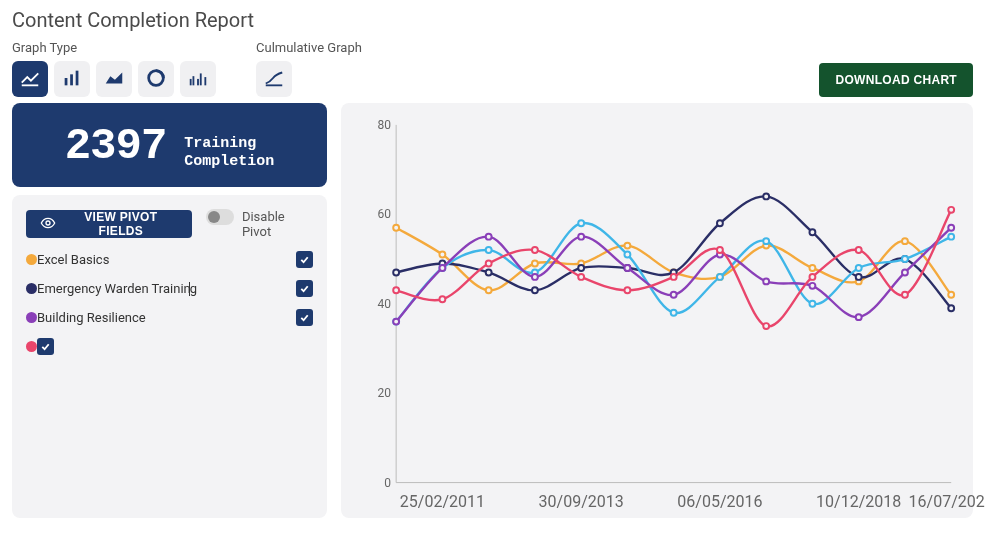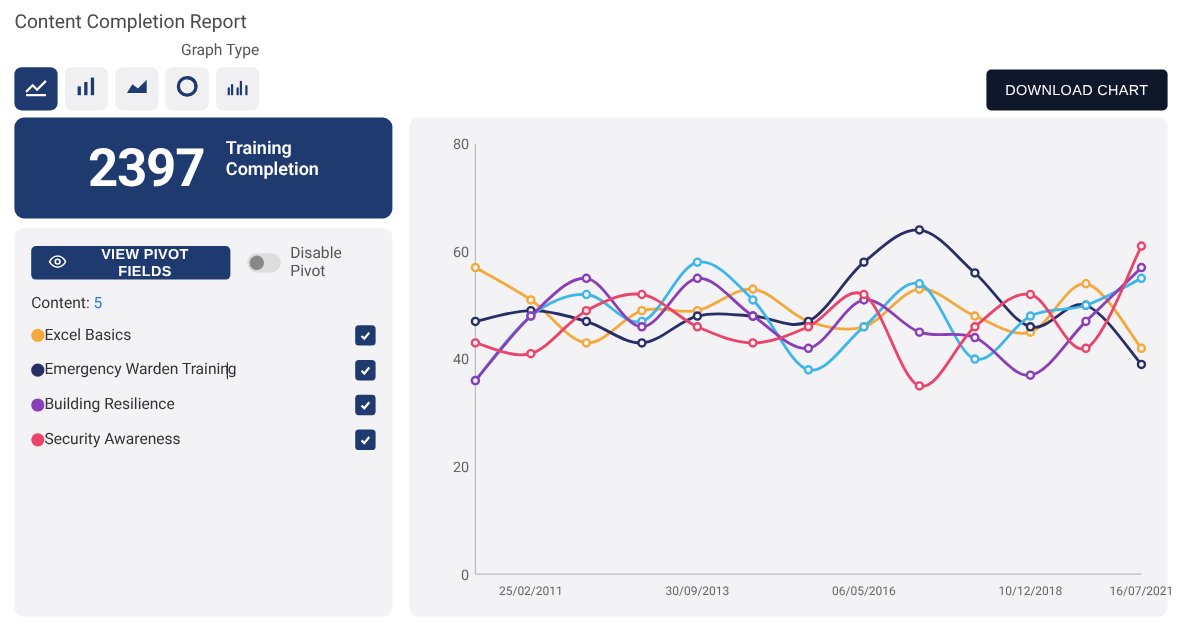--- a/index.html
+++ b/index.html
@@ -6,80 +6,81 @@
   body {
     font-family: -apple-system, BlinkMacSystemFont, "Segoe UI", Roboto, sans-serif;
     background: #fff;
     color: #333;
     width: 985px;
     height: 534px;
     padding: 8px 12px;
     font-size: 14px;
   }
   .page-title {
-    font-size: 16px;
+    font-size: 20px;
     font-weight: 400;
     color: #4a4a4a;
     margin-bottom: 8px;
   }
   .toolbar-row {
     display: flex;
     align-items: flex-start;
     gap: 40px;
     margin-bottom: 6px;
   }
   .graph-type-group, .cumulative-group {
     display: flex;
     flex-direction: column;
-    align-items: flex-end;
+    align-items: flex-start;
     gap: 6px;
   }
   .group-label {
     font-size: 13px;
     color: #555;
   }
   .icon-row { display: flex; gap: 6px; }
   .icon-btn {
     width: 36px; height: 36px;
     border-radius: 6px;
     background: #f0f0f2;
     display: flex; align-items: center; justify-content: center;
     cursor: pointer;
     color: #1e3a6e;
   }
   .icon-btn.active { background: #1e3a6e; color: #fff; }
   .icon-btn svg { width: 22px; height: 22px; }
   .download-btn {
     margin-left: auto;
     align-self: flex-end;
-    background: #0f172a;
+    background: #14532d;
     color: #fff;
     border: none;
     border-radius: 4px;
     padding: 10px 16px;
     font-size: 12px;
-    font-weight: 400;
+    font-weight: 700;
     letter-spacing: 0.3px;
     cursor: pointer;
   }
   .main-row {
     display: flex;
     gap: 14px;
   }
   .left-col { width: 315px; display: flex; flex-direction: column; gap: 8px; }
   .kpi-card {
     background: #1e3a6e;
     color: #fff;
     border-radius: 8px;
     padding: 16px 18px;
     display: flex;
-    align-items: flex-start;
+    align-items: flex-end;
     justify-content: center;
     gap: 18px;
     height: 84px;
+    font-family: Liberation Mono, monospace;
   }
   .kpi-value {
     font-size: 44px;
     font-weight: 700;
     letter-spacing: -1px;
   }
   .kpi-label {
     font-size: 15px;
     font-weight: 600;
     line-height: 1.2;
@@ -105,21 +106,21 @@
     font-size: 12px;
     font-weight: 600;
     letter-spacing: 0.3px;
     cursor: pointer;
     display: flex;
     align-items: center;
     gap: 8px;
   }
   .pivot-btn svg { width: 16px; height: 16px; }
   .toggle-wrap {
-    display: flex; align-items: center; gap: 8px;
+    display: flex; gap: 8px;
     font-size: 13px; color: #555;
     cursor: pointer;
   }
   .toggle {
     width: 30px; height: 16px; border-radius: 8px;
     background: #ddd; position: relative;
   }
   .toggle::after {
     content: ''; position: absolute; width: 12px; height: 12px;
     border-radius: 50%; background: #888; left: 2px; top: 2px;
@@ -161,21 +162,21 @@
     right: calc(100% - 38px);
     transform: translateY(-50%);
     font-size: 12px;
     color: #666;
     text-align: center;
   }
   .x-axis-label {
     position: absolute;
     top: calc(100% - 18px);
     transform: translateX(-50%);
-    font-size: 10px;
+    font-size: 16px;
     color: #666;
     white-space: nowrap;
   }
   .cursor-caret {
     display: inline-block;
     width: 1px; height: 14px;
     border-left: 1px solid #333;
     vertical-align: middle;
     margin-left: -2px;
   }
@@ -228,20 +229,33 @@
               <rect x="6" y="10" width="2" height="10"></rect>
               <rect x="11" y="13" width="2" height="7"></rect>
               <rect x="14" y="7" width="2" height="13"></rect>
               <rect x="19" y="11" width="2" height="9"></rect>
             </svg>
         </span>
       </div>
     </div>
   </div>
 
+  <div class="cumulative-group">
+    <div class="group-label">Culmulative Graph</div>
+    <div class="icon-row">
+      <div class="icon-btn">
+        <span>
+          <svg viewBox="0 0 24 24" fill="none" stroke="currentColor" stroke-width="2">
+              <path d="M3 18 Q8 16 11 12 T21 6"></path>
+              <polyline points="3,20 21,20"></polyline>
+            </svg>
+        </span>
+      </div>
+    </div>
+  </div>
 
   <button class="download-btn">DOWNLOAD CHART</button>
 </div>
 
 <div class="main-row">
   <div class="left-col">
 
     <div class="kpi-card">
       <div class="kpi-value">2397</div>
       <div class="kpi-label">
@@ -260,23 +274,20 @@
               </svg>
           </span>
           <span>VIEW PIVOT FIELDS</span>
         </button>
         <div class="toggle-wrap">
           <div class="toggle"></div>
           <span>Disable Pivot</span>
         </div>
       </div>
 
-      <div class="content-count">
-        <span>Content: </span><span class="num">5</span>
-      </div>
 
       <div class="legend-list" id="legend-list">
           <div class="legend-item">
             <div class="legend-dot" style="background: rgb(244, 169, 60);"></div>
             <div class="legend-label">Excel Basics</div>
             <div class="legend-check">
               <svg viewBox="0 0 24 24" fill="none" stroke="currentColor" stroke-width="4">
                 <polyline points="5,13 10,18 19,7"></polyline>
               </svg>
             </div>
@@ -294,21 +305,20 @@
             <div class="legend-dot" style="background: rgb(138, 63, 184);"></div>
             <div class="legend-label">Building Resilience</div>
             <div class="legend-check">
               <svg viewBox="0 0 24 24" fill="none" stroke="currentColor" stroke-width="4">
                 <polyline points="5,13 10,18 19,7"></polyline>
               </svg>
             </div>
           </div>
           <div class="legend-item">
             <div class="legend-dot" style="background: rgb(233, 69, 107);"></div>
-            <div class="legend-label">Security Awareness</div>
             <div class="legend-check">
               <svg viewBox="0 0 24 24" fill="none" stroke="currentColor" stroke-width="4">
                 <polyline points="5,13 10,18 19,7"></polyline>
               </svg>
             </div>
           </div>
         </div>
     </div>
   </div>
 

